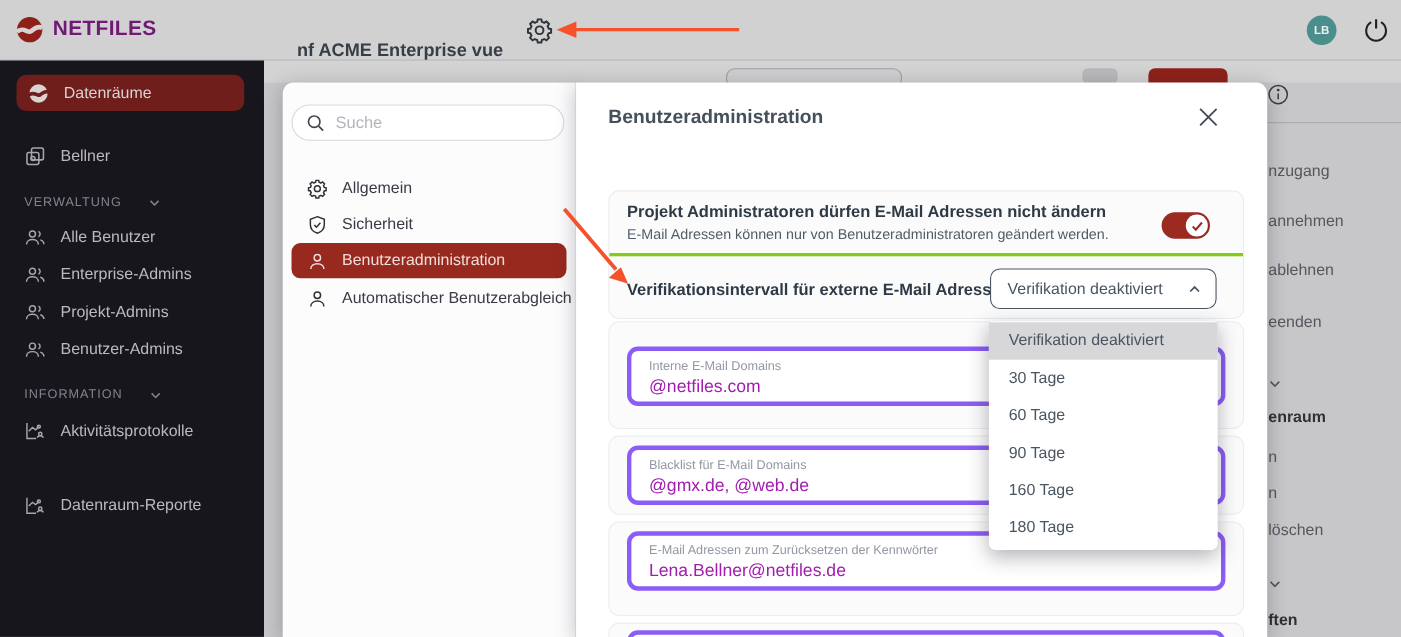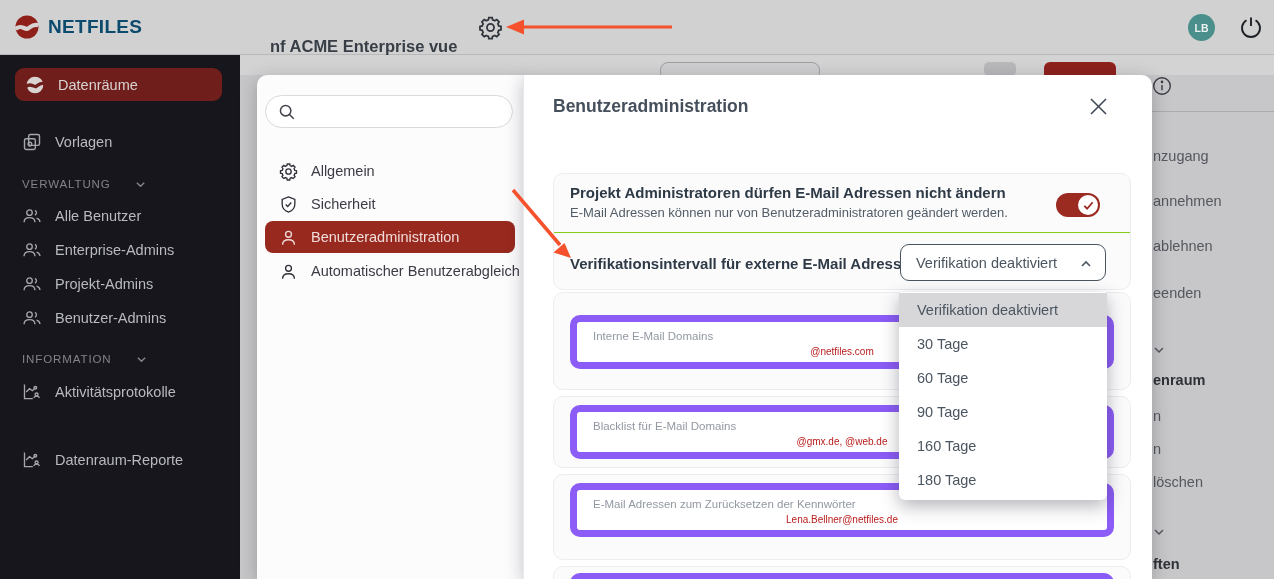--- a/index.html
+++ b/index.html
@@ -3,21 +3,21 @@
 <meta charset="utf-8">
 <style>
   * { margin:0; padding:0; box-sizing:border-box; }
   html,body { width:1274px; height:579px; overflow:hidden; }
   body { font-family:"Liberation Sans","DejaVu Sans",sans-serif; background:#c7c7c9; }
   #screen { position:relative; width:1274px; height:579px; overflow:hidden; }
 
   
   .topbar { position:absolute; left:0; top:0; width:1274px; height:55px; background:#d1d1d2; border-bottom:1px solid #b9b9bb; z-index:5; }
   .brand { position:absolute; left:14px; top:14px; display:flex; align-items:center; gap:8px; }
-  .brand-text { font-size:19px; font-weight:800; letter-spacing:.3px; color:#0c4a6e; }
+  .brand-text { font-size:19px; font-weight:800; letter-spacing:.3px; color:#701a75; }
   .tb-title { position:absolute; left:270px; top:17px; font-size:16.5px; font-weight:600; color:#383e46;margin-top:20px; }
   .tb-gear { position:absolute; left:478px; top:15px; width:25px; height:25px; color:#2f343a; cursor:pointer; }
   .avatar { position:absolute; left:1188px; top:14px; width:27px; height:27px; border-radius:50%; background:#4a8f8b; color:#e9f1f0; font-size:10.5px; font-weight:700; display:flex; align-items:center; justify-content:center; }
   .power { position:absolute; left:1239px; top:15px; width:24px; height:24px; color:#1e2125; cursor:pointer; }
 
   
   .sidebar { position:absolute; left:0; top:55px; width:240px; height:524px; background:#16161c; z-index:5; overflow:hidden;padding-left:48px; }
   .side-item { position:absolute; left:12px; width:216px; height:30px; display:flex; align-items:center; gap:13px; color:#b9bac0; font-size:14.5px; padding-left:10px; cursor:pointer; }
   .side-item .icn { width:20px; height:20px; flex:0 0 20px; color:#a6a7ad; display:flex; align-items:center; justify-content:center; }
   .side-item.active { left:15px; width:207px; height:33px; background:#6f1e1b; border-radius:9px; color:#d9d3d2; }
@@ -47,41 +47,41 @@
   .nav-item .icn { width:19px; height:19px; flex:0 0 19px; color:#2f2f38; display:flex; align-items:center; justify-content:center; }
   .nav-item.active { height:32px; background:#98291f; border-radius:8px; color:#f0ddda; }
   .nav-item.active .icn { color:#f0ddda; }
 
   
   .modal-main { position:absolute; left:523px; top:75px; width:629px; height:504px; background:#ffffff; border-left:1px solid #e8e8eb; border-radius:0 10px 0 0; z-index:10; overflow:hidden; box-shadow:0 4px 18px rgba(20,20,30,.25); }
   .modal-title { position:absolute; left:29px; top:21px; font-size:17.5px; font-weight:600; color:#46505c; }
   .modal-close { position:absolute; right:44px; top:22px; width:19px; height:19px; color:#3f4956; cursor:pointer; }
   .card { position:absolute; left:29px; width:578px; background:#fbfbfc; border:1px solid #ededf0; border-radius:10px; }
   .cardA { top:98px; height:117px; }
-  .rowA1 { height:59px; border-bottom:1px solid #84cc16; position:relative; padding:10px 0 0 16px; }
+  .rowA1 { height:59px; border-bottom:3px solid #84cc16; position:relative; padding:10px 0 0 16px; }
   .row-title { font-size:15px; font-weight:700; color:#2e3a46; }
   .row-sub { font-size:13px; color:#525c66; margin-top:4px; }
   .toggle { position:absolute; right:30px; top:19px; width:44px; height:24px; border-radius:12px; background:#9b2a21; cursor:pointer; }
   .toggle .knob { position:absolute; right:2px; top:2px; width:20px; height:20px; border-radius:50%; background:#fff; display:flex; align-items:center; justify-content:center; color:#9b2a21; }
   .toggle .knob svg { width:13px; height:13px; }
   .rowA2 { height:57px; position:relative; }
   .rowA2 .row-title { position:absolute; left:16px; top:22px; }
   .select { position:absolute; right:24px; top:11px; width:206px; height:37px; border:1.4px solid #4a5560; border-radius:9px; background:#fff; display:flex; align-items:center; justify-content:space-between; padding:0 13px 0 15px; font-size:14.5px; color:#4a5560; cursor:pointer; }
   .select .chv { width:12px; height:12px; color:#4a5560; }
   .cardB { top:217px; height:98px; }
   .cardC { top:321px; height:72px; }
   .cardD { top:399px; height:86px; }
   .cardE { top:491px; height:60px; }
-  .field { margin:0 16px; background:#fff; border:7px solid #8b5cf6; border-radius:10px; height:54px; padding:8px 16px 0 16px; cursor:text; }
+  .field { margin:0 16px; background:#fff; border:4px solid #8b5cf6; border-radius:10px; height:54px; padding:8px 16px 0 16px; cursor:text; }
   .cardB .field { margin-top:22px; }
   .cardC .field { margin-top:8px; }
   .cardD .field { margin-top:8px; }
   .cardE .field { margin-top:6px; }
   .f-label { font-size:11.5px; color:#9298a2; }
-  .f-value { font-size:10px; color:#b91c1c; margin-top:4px;text-align:center; }
+  .f-value { font-size:16px; color:#a21caf; margin-top:4px; }
 
   
   .menu { position:absolute; left:375px; top:217px; width:208px; background:#fff; border-radius:2px 2px 6px 6px; box-shadow:0 6px 18px rgba(40,40,55,.35); z-index:30; padding:1px 0 3px 0; }
   .opt { height:34px; display:flex; align-items:center; padding-left:18px; font-size:14.5px; color:#4a5560; cursor:pointer; }
   .opt.sel { background:#d7d7da; }
 
   
   .anno { position:absolute; left:0; top:0; width:1274px; height:579px; z-index:60; pointer-events:none; }
 </style>
 </head>
@@ -126,21 +126,21 @@
       <span>Datenräume</span>
     </div>
     <div class="side-item" style="top:72px">
       <span class="icn">
         <svg viewBox="0 0 24 24" fill="none" stroke="currentColor" stroke-width="1.7">
             <rect x="8" y="3" width="13" height="13" rx="2"></rect>
             <rect x="3" y="8" width="13" height="13" rx="2"></rect>
             <circle cx="9.5" cy="14.5" r="2.2"></circle>
           </svg>
       </span>
-      <span>Vorlagen</span>
+      <span>Bellner</span>
     </div>
 
     <div class="side-section" style="top:121px">
       <span>VERWALTUNG</span>
       <span class="chv">
         <svg viewBox="0 0 12 12" fill="none" stroke="currentColor" stroke-width="1.6">
             <polyline points="2,4 6,8 10,4"></polyline>
           </svg>
       </span>
     </div>
@@ -256,20 +256,21 @@
   </div>
 
   <section class="settings-panel">
     <div class="search-box">
       <span class="icn">
         <svg viewBox="0 0 20 20" fill="none" stroke="currentColor" stroke-width="1.7">
             <circle cx="8.5" cy="8.5" r="5.8"></circle>
             <line x1="13" y1="13" x2="17.5" y2="17.5"></line>
           </svg>
       </span>
+      <input type="text" placeholder="Suche" style="">
     </div>
     <div class="nav-item" style="top:81px">
       <span class="icn">
         <svg viewBox="0 0 24 24" fill="none" stroke="currentColor" stroke-width="1.7">
             <path d="M10.4 2.5h3.2l.45 2.2a7.4 7.4 0 0 1 2 .84l2-1.2 2.2 2.2-1.2 2a7.4 7.4 0 0 1 .84 2l2.2.46v3.2l-2.2.45a7.4 7.4 0 0 1-.84 2l1.2 2-2.2 2.2-2-1.2a7.4 7.4 0 0 1-2 .84l-.45 2.2h-3.2l-.46-2.2a7.4 7.4 0 0 1-2-.84l-2 1.2-2.2-2.2 1.2-2a7.4 7.4 0 0 1-.84-2l-2.2-.45v-3.2l2.2-.46a7.4 7.4 0 0 1 .84-2l-1.2-2 2.2-2.2 2 1.2a7.4 7.4 0 0 1 2-.84z"></path>
             <circle cx="12" cy="12" r="3.4"></circle>
           </svg>
       </span>
       <span>Allgemein</span>
     </div>

